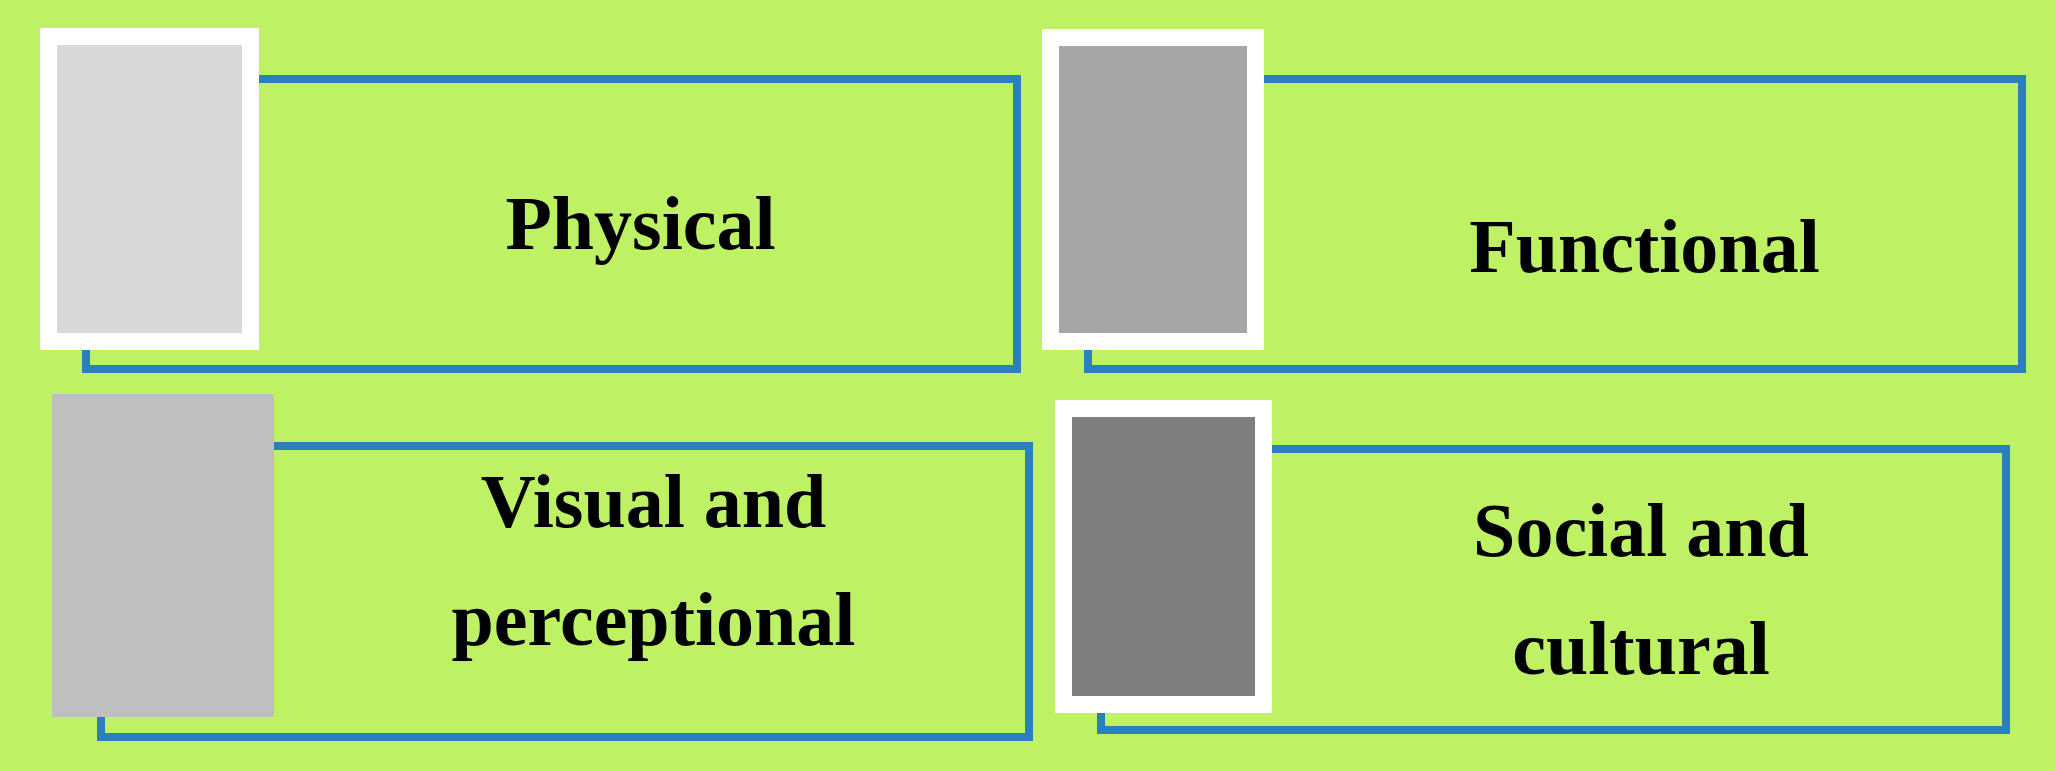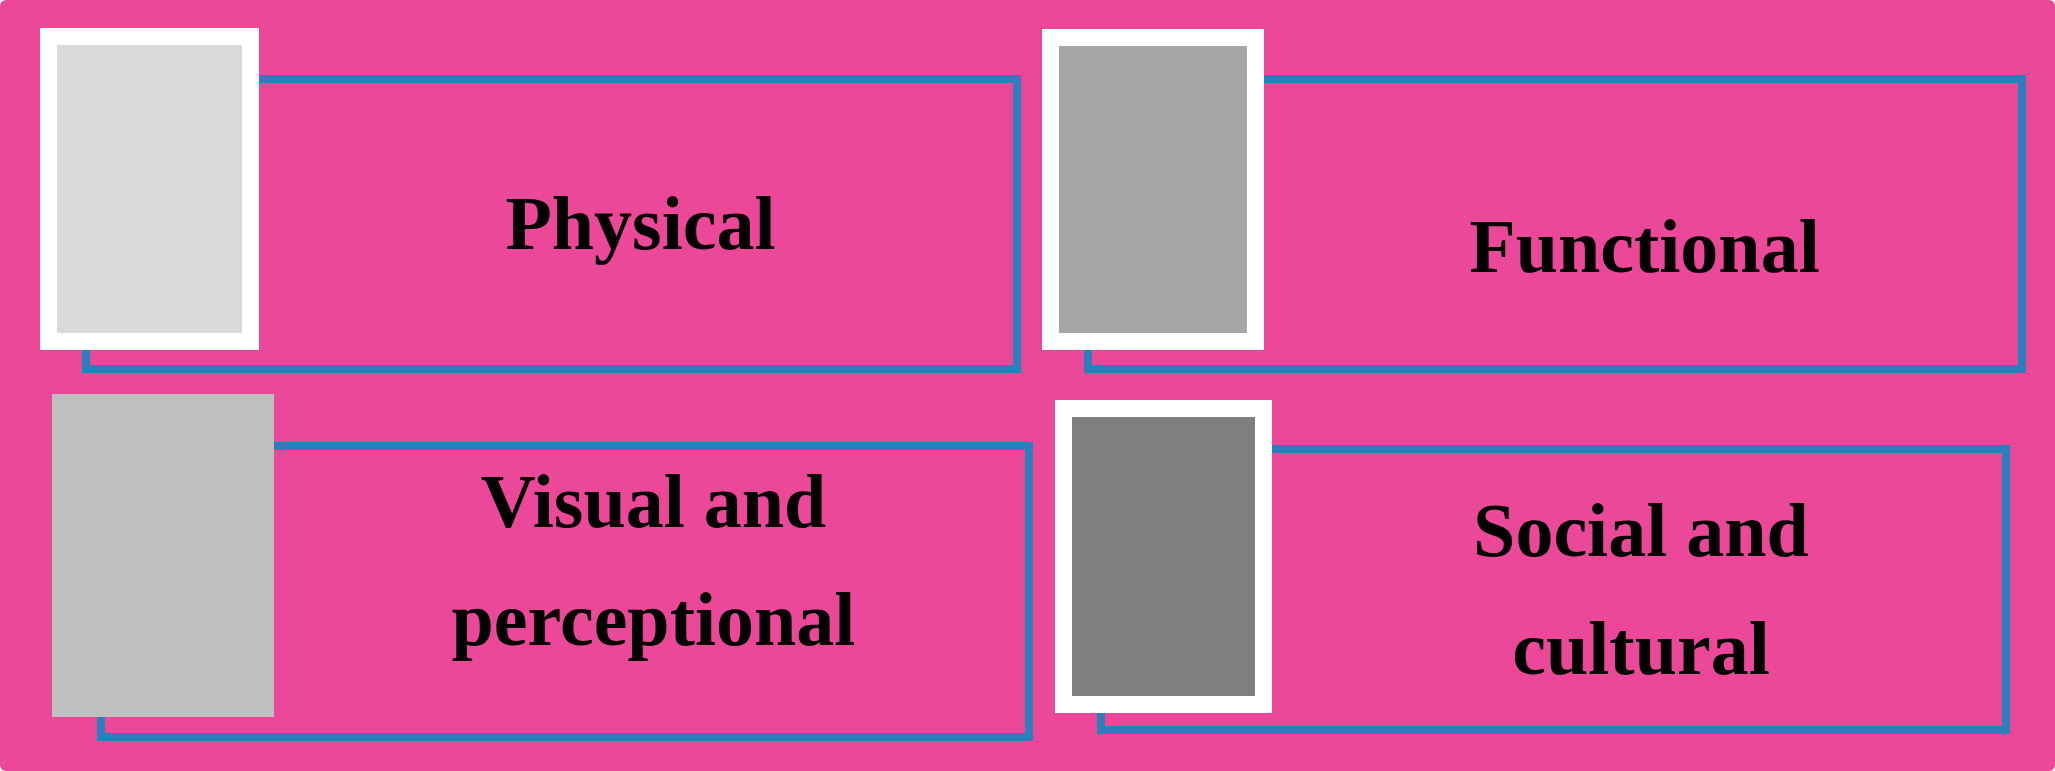--- a/index.html
+++ b/index.html
@@ -4,23 +4,22 @@
 <style>
   html, body {
     margin: 0;
     padding: 0;
     background: #ffffff;
   }
   .canvas {
     position: relative;
     width: 2055px;
     height: 771px;
-    background: #ec4899;
+    background: #bef264;
     overflow: hidden;
-    border-radius: 6px;
   }
   .block { position: absolute; inset: 0; }
 
   .frame {
     position: absolute;
     box-sizing: border-box;
     border: 8px solid #2980bd;
     background: transparent;
     z-index: 1;
   }

